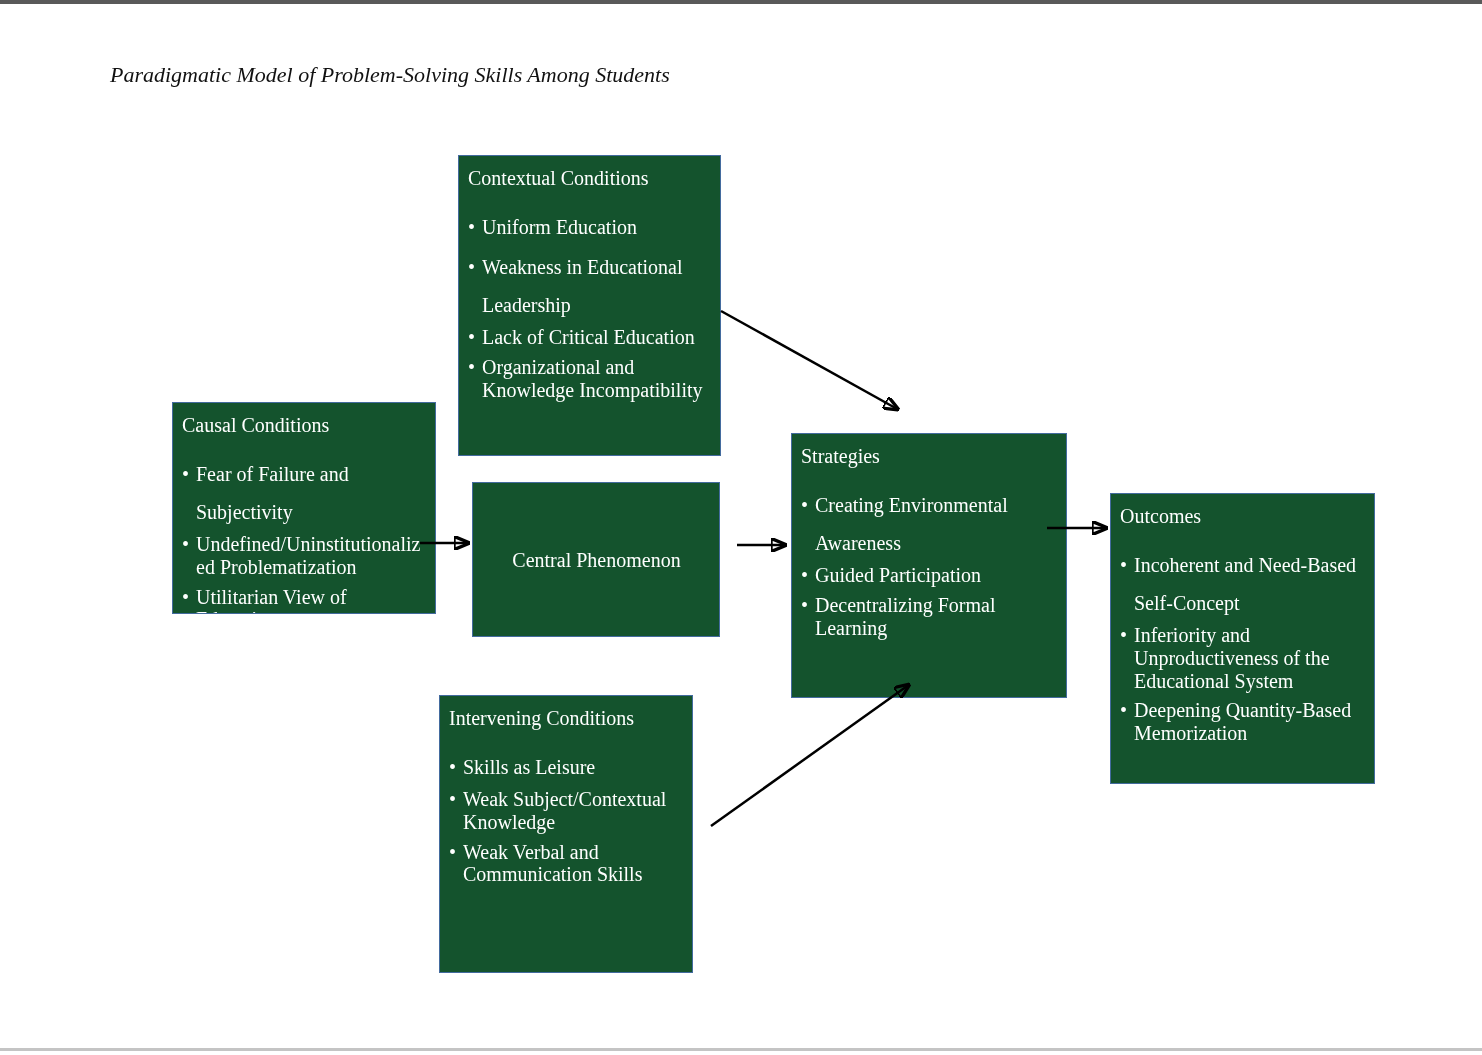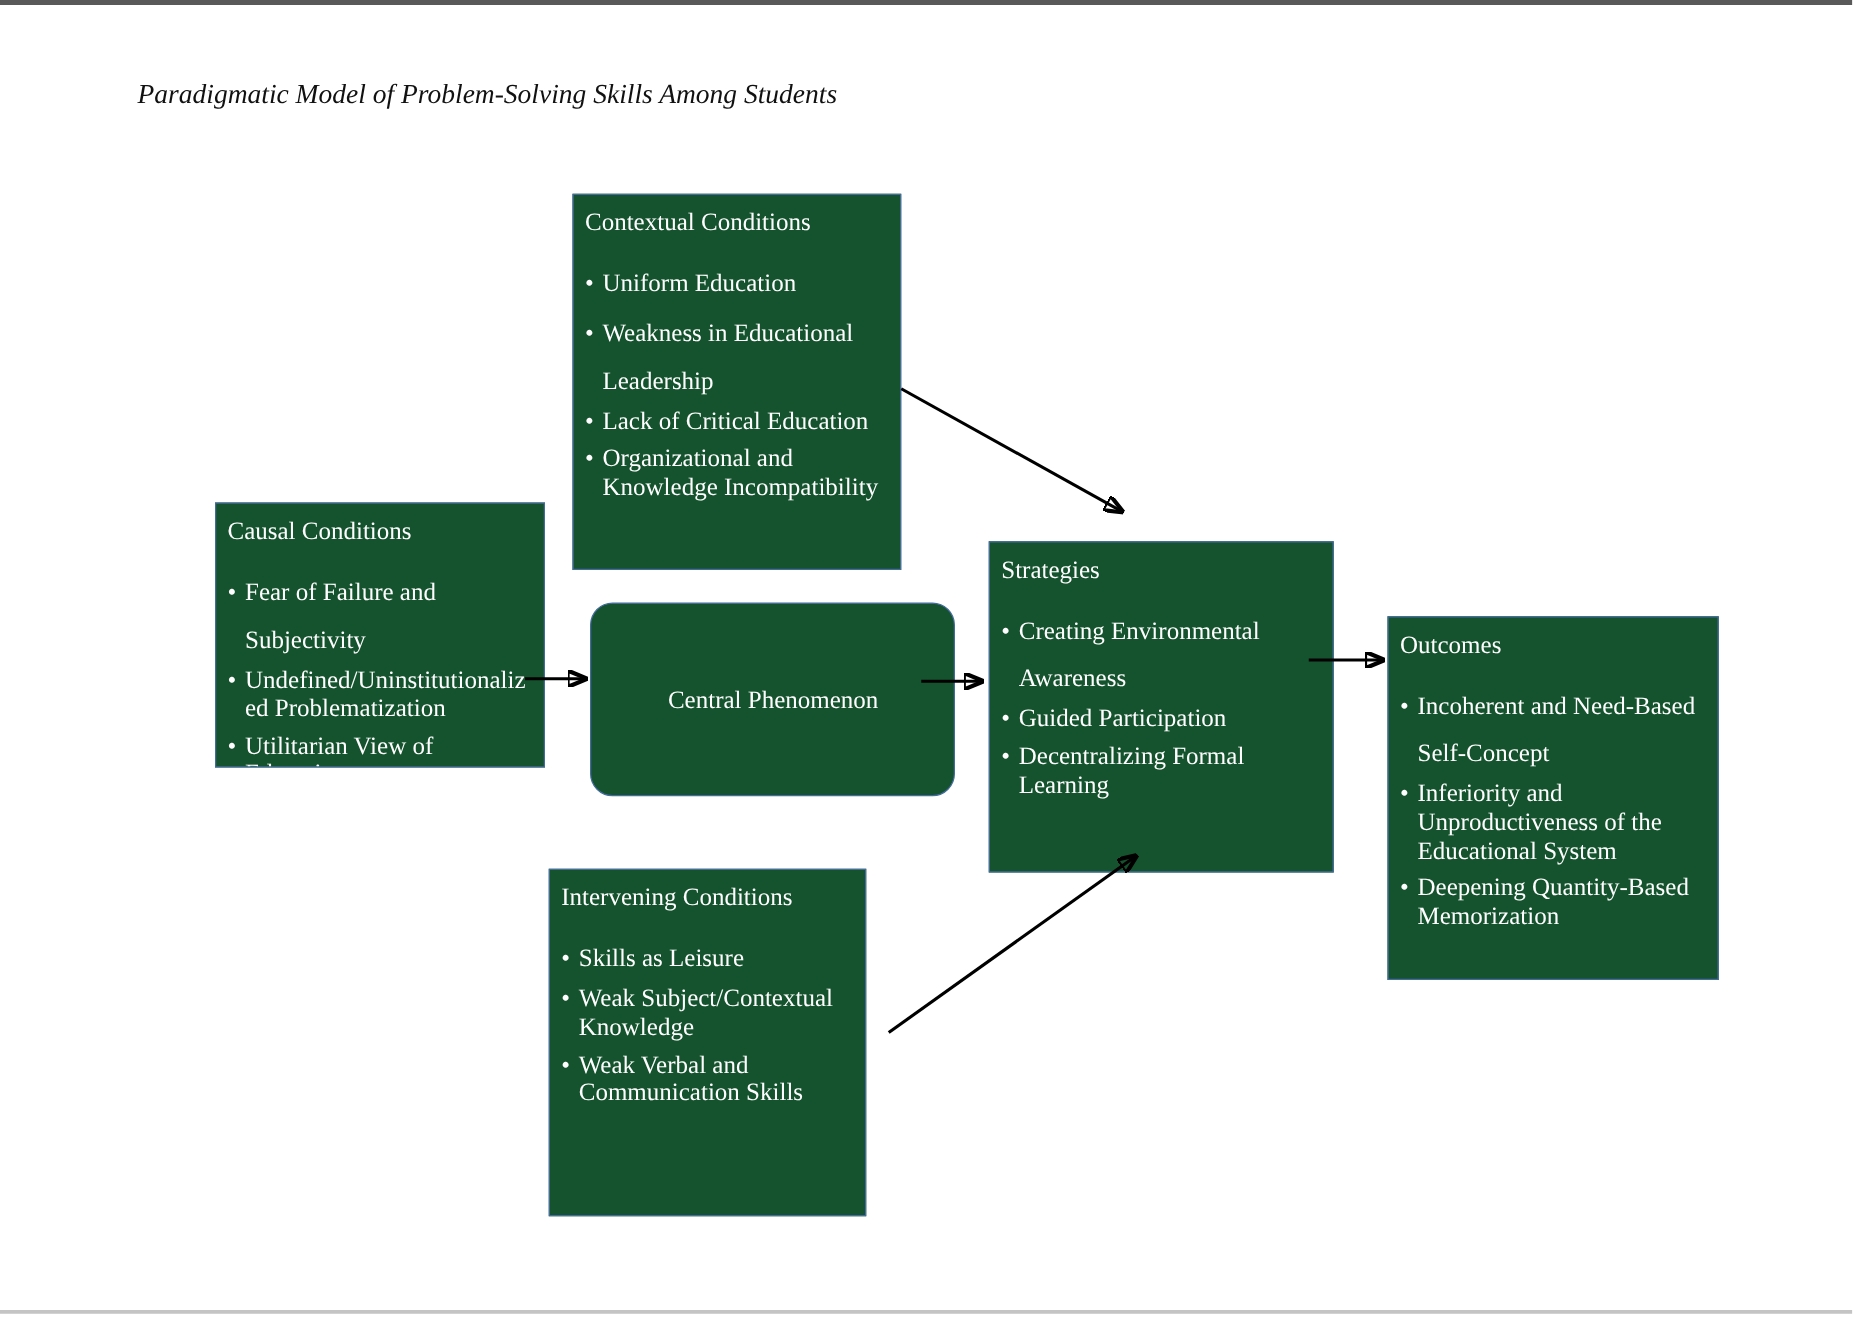--- a/index.html
+++ b/index.html
@@ -66,22 +66,22 @@
     flex: 1 1 auto;
     min-width: 0;
   }
   .item.break-any .txt {
     line-break: anywhere;
     overflow-wrap: anywhere;
   }
 
   #box-contextual  { left: 458px;  top: 155px; width: 263px; height: 301px; }
   #box-causal      { left: 172px;  top: 402px; width: 264px; height: 212px; }
-  #box-central     { left: 472px;  top: 482px; width: 292px; height: 155px;
-                     display: flex; align-items: center; justify-content: center; border-radius: 18px; }
+  #box-central     { left: 472px;  top: 482px; width: 248px; height: 155px;
+                     display: flex; align-items: center; justify-content: center; }
   #box-central .heading { margin: 0; text-align: center; }
   #box-strategies  { left: 791px;  top: 433px; width: 276px; height: 265px; }
   #box-outcomes    { left: 1110px; top: 445px; width: 265px; height: 291px; margin-top: 48px; }
   #box-intervening { left: 439px;  top: 695px; width: 254px; height: 278px; }
 
   #arrows-overlay {
     position: absolute;
     left: 0; top: 0;
     width: 1482px;
     height: 1055px;

